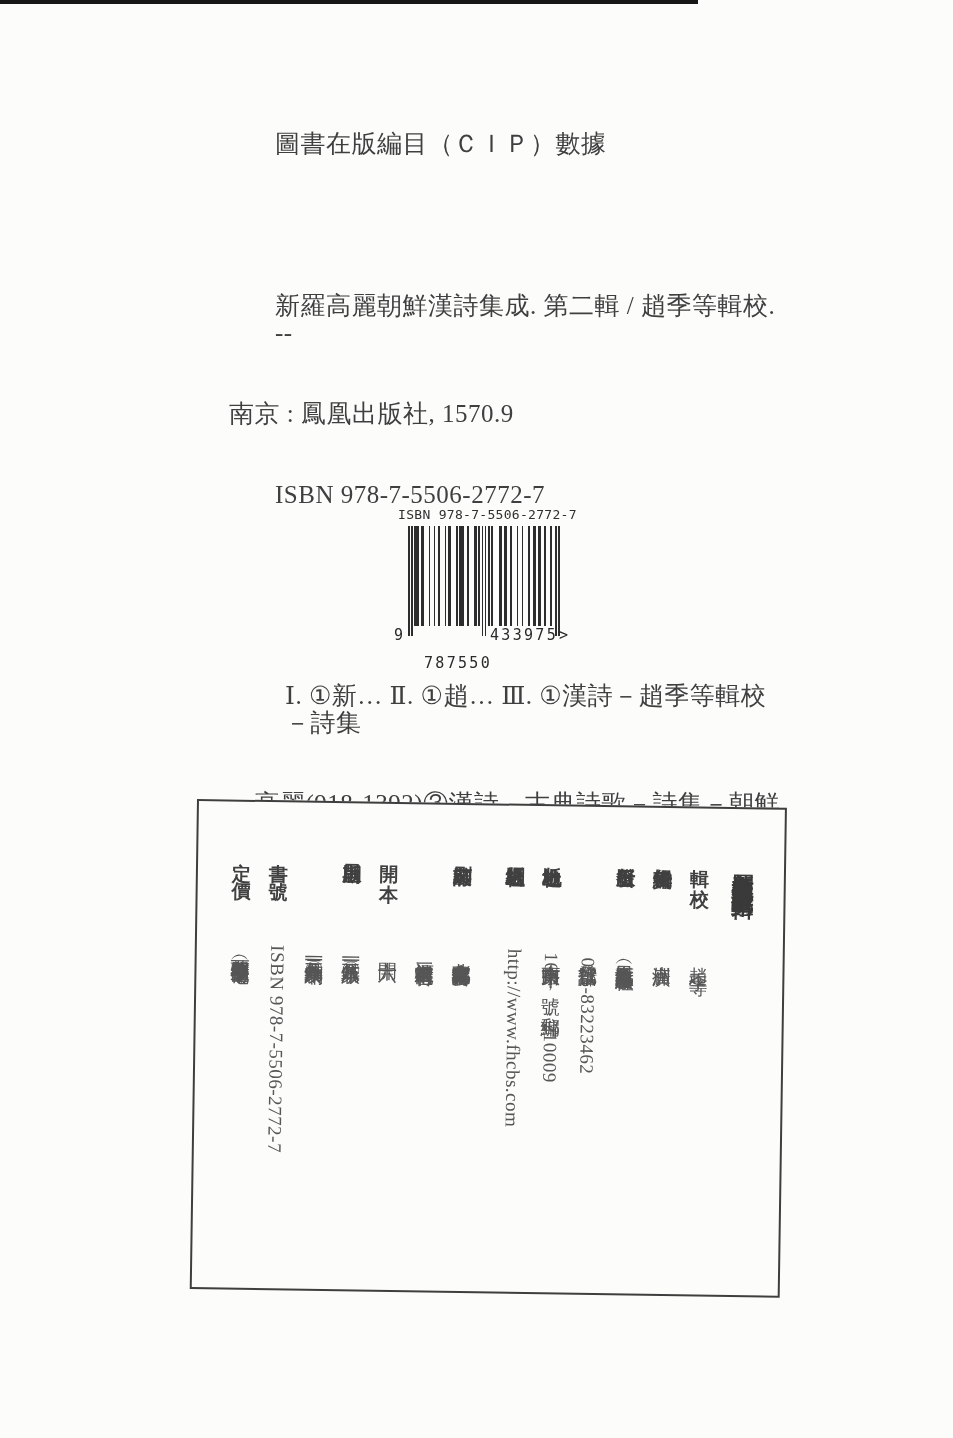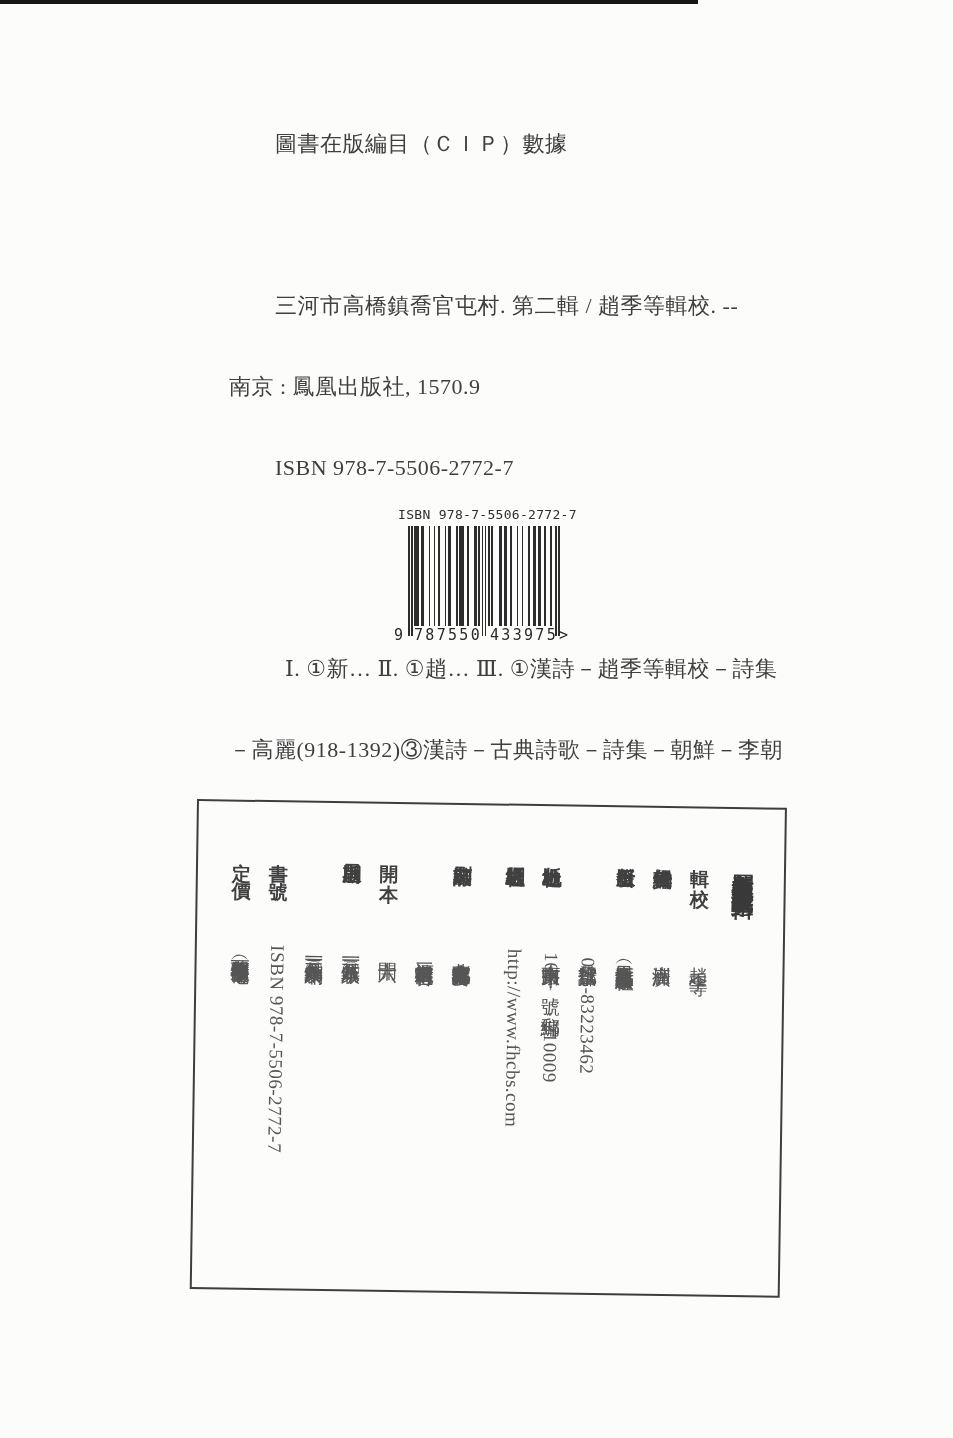--- a/index.html
+++ b/index.html
@@ -13,21 +13,21 @@
 
   
   .scan-strip {
     position: absolute; left: 0; top: 0;
     width: 698px; height: 4px; background: #161616;
   }
 
   
   #cip-block {
     position: absolute; left: 229px; top: 76px; width: 560px;
-    font-size: 22px; line-height: 27px;
+    font-size: 25px; line-height: 27px;
     color: #3f3f3f; letter-spacing: 0.5px;
     white-space: pre-wrap;
   }
   #cip-block .line { min-height: 27px; }
   .ind   { padding-left: 46px; }
   .ind-lg{ padding-left: 56px; }
   .cip-header { margin-bottom: 27px; }
   .class-block { margin-top: 12px; }
   .record-line { margin-top: 11px; }
 
@@ -40,21 +40,21 @@
     white-space: nowrap; margin-bottom: 4px;
   }
   .bars-wrap { position: relative; margin-left: 10px; width: 152px; height: 126px; }
   .bars-wrap svg { position: absolute; left: 0; top: 0; }
   .bc-num {
     position: absolute; top: 100px;
     font-family: "DejaVu Sans Mono", monospace;
     font-size: 15px; color: #2a2a2a; white-space: nowrap;
   }
   .bc-lead  { left: -14px; }
-  .bc-g1    { left: 6px;  letter-spacing: 2.3px; }
+  .bc-g1    { left: 16px;  letter-spacing: 2.3px; margin-top: 28px; }
   .bc-g2    { left: 82px; letter-spacing: 2.3px; }
   .bc-trail { left: 151px; }
 
   
   #colophon-box {
     position: absolute; left: 197px; top: 799px;
     width: 586px; height: 486px;
     border: 2px solid #3e3e3e;
     background: #fcfcfb;
     transform: rotate(0.85deg);
@@ -82,21 +82,21 @@
 </head>
 <body>
 
 <div id="page">
 
   <div class="scan-strip"></div>
 
   <div id="cip-block">
     <div class="line ind cip-header">圖書在版編目（ＣＩＰ）數據</div>
     <div class="desc-block">
-      <div class="line ind">三河市高橋鎮喬官屯村. 第二輯 / 趙季等輯校. --</div>
+      <div class="line ind">新羅高麗朝鮮漢詩集成. 第二輯 / 趙季等輯校. --</div>
       <div class="line">南京 : 鳳凰出版社, 1570.9</div>
       <div class="line ind">ISBN 978-7-5506-2772-7</div>
     </div>
     <div class="class-block">
       <div class="line ind-lg">Ⅰ. ①新… Ⅱ. ①趙… Ⅲ. ①漢詩－趙季等輯校－詩集</div>
       <div class="line">－高麗(918-1392)③漢詩－古典詩歌－詩集－朝鮮－李朝</div>
       <div class="line">(1392-1910) Ⅳ. ①I312.23</div>
     </div>
     <div class="line ind record-line">中國版本圖書館CIP數據核字(2018)第079920號</div>
   </div>

